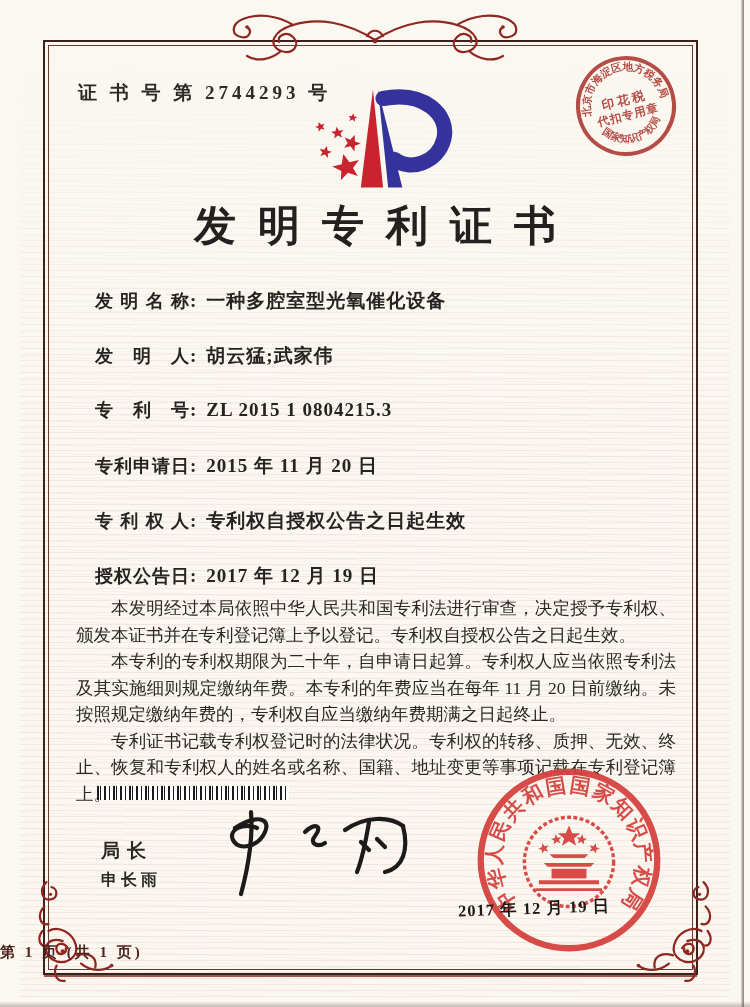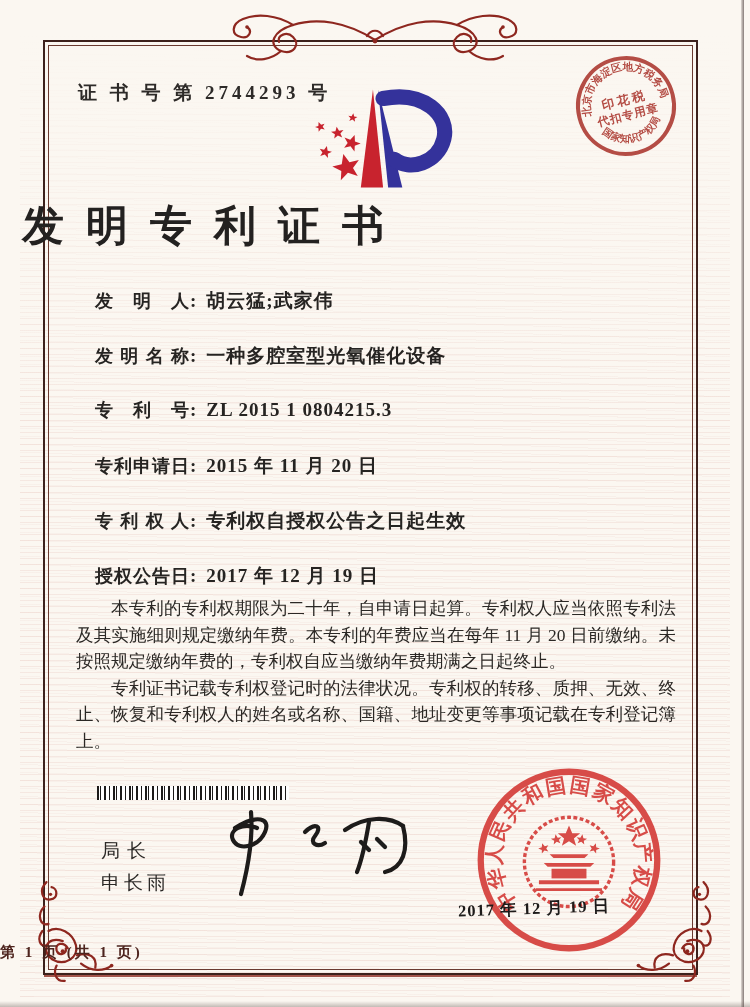--- a/index.html
+++ b/index.html
@@ -19,38 +19,38 @@
   .frame-inner{position:absolute;left:3px;top:3px;right:3px;bottom:3px;
     border:1px solid #6b3a30;}
   .frame-redline{position:absolute;left:-1px;right:-1px;bottom:-4px;height:2px;background:#8e2c22;opacity:.8;}
   
   .flourish-top{position:absolute;left:192px;top:8px;width:366px;height:60px;}
   .corner-bl{position:absolute;left:32px;top:876px;width:92px;height:112px;}
   .corner-br{position:absolute;left:626px;top:876px;width:92px;height:112px;transform:scaleX(-1);}
   
   .cert-no{position:absolute;left:78px;top:80px;font-size:19px;font-weight:bold;color:#2d2a28;letter-spacing:4px;text-align:center;}
   .logo{position:absolute;left:296px;top:86px;width:162px;height:106px;}
-  .title{position:absolute;left:0;top:198px;width:100%;
+  .title{position:absolute;left:0;top:198px;width:100%;text-align:center;
     font-size:42px;font-weight:bold;color:#232120;letter-spacing:22px;text-indent:22px;}
   
   .fields{position:absolute;left:95px;top:288px;width:540px;}
   .frow{height:55px;font-size:19px;color:#262422;white-space:nowrap;}
   .flabel{display:inline-block;width:94px;font-weight:bold;text-align:justify;text-align-last:justify;font-size:18px;vertical-align:baseline;}
   .fcolon{font-weight:bold;margin:0 10px 0 1px;}
   .fvalue{font-weight:600;letter-spacing:1px;}
   
   .bodytext{position:absolute;left:76px;top:595px;width:600px;
     font-size:17.5px;line-height:26.5px;color:#2b2825;text-align:justify;}
   .bodytext p{margin:0;text-indent:2em;}
   
   .barcode{position:absolute;left:97px;top:786px;width:192px;height:14px;
     background:repeating-linear-gradient(90deg,#1c1a19 0 2px,#fff 2px 3px,#1c1a19 3px 4px,#fff 4px 7px,#1c1a19 7px 9px,#fff 9px 12px,#1c1a19 12px 13px,#fff 13px 16px);}
   
-  .signer-title{position:absolute;left:101px;top:838px;font-size:19px;font-weight:400;color:#2b2826;letter-spacing:7px;}
-  .signer-name{position:absolute;left:101px;top:870px;font-size:19px;font-weight:400;color:#2b2826;letter-spacing:4px;}
+  .signer-title{position:absolute;left:101px;top:838px;font-size:19px;font-weight:700;color:#2b2826;letter-spacing:7px;}
+  .signer-name{position:absolute;left:101px;top:870px;font-size:16px;font-weight:700;color:#2b2826;letter-spacing:4px;}
   .signature{position:absolute;left:213px;top:806px;width:210px;height:95px;}
   
   .seal{position:absolute;left:472px;top:763px;width:194px;height:194px;opacity:.93;}
   .seal-date{position:absolute;left:458px;top:897px;width:200px;font-size:16.5px;font-weight:bold;
     color:#1d1b1a;letter-spacing:1px;transform:rotate(-2deg);}
   
   .tax-stamp{position:absolute;left:568px;top:48px;width:116px;height:116px;transform:rotate(-14deg);opacity:.9;}
   
   .footer{position:absolute;left:0;top:943px;width:100%;text-align:left;
     font-size:15px;font-weight:bold;color:#4d241e;letter-spacing:3px;}
@@ -155,40 +155,41 @@
       <use href="#lstar" transform="translate(29,65) scale(0.62) rotate(14)"></use>
       <use href="#lstar" transform="translate(24,40) scale(0.5) rotate(-20)"></use>
       <use href="#lstar" transform="translate(56,31) scale(0.45) rotate(8)"></use>
     </g>
   </svg>
 
   <div class="title">发明专利证书</div>
 
   <div class="fields">
     <div class="frow">
+      <span class="flabel">发明名称</span><span class="fcolon">:</span><span class="fvalue">一种多腔室型光氧催化设备</span>
+    </div>
+    <div class="frow">
       <span class="flabel">发明人</span><span class="fcolon">:</span><span class="fvalue">胡云猛;武家伟</span>
     </div>
     <div class="frow">
-      <span class="flabel">发明名称</span><span class="fcolon">:</span><span class="fvalue">一种多腔室型光氧催化设备</span>
-    </div>
-    <div class="frow">
       <span class="flabel">专利号</span><span class="fcolon">:</span><span class="fvalue">ZL 2015 1 0804215.3</span>
     </div>
     <div class="frow">
       <span class="flabel">专利申请日</span><span class="fcolon">:</span><span class="fvalue">2015 年 11 月 20 日</span>
     </div>
     <div class="frow">
       <span class="flabel">专利权人</span><span class="fcolon">:</span><span class="fvalue">专利权自授权公告之日起生效</span>
     </div>
     <div class="frow">
       <span class="flabel">授权公告日</span><span class="fcolon">:</span><span class="fvalue">2017 年 12 月 19 日</span>
     </div>
   </div>
 
   <div class="bodytext">
+    <p>本发明经过本局依照中华人民共和国专利法进行审查，决定授予专利权、颁发本证书并在专利登记簿上予以登记。专利权自授权公告之日起生效。</p>
     <p>本专利的专利权期限为二十年，自申请日起算。专利权人应当依照专利法及其实施细则规定缴纳年费。本专利的年费应当在每年 11 月 20 日前缴纳。未按照规定缴纳年费的，专利权自应当缴纳年费期满之日起终止。</p>
     <p>专利证书记载专利权登记时的法律状况。专利权的转移、质押、无效、终止、恢复和专利权人的姓名或名称、国籍、地址变更等事项记载在专利登记簿上。</p>
   </div>
 
   <div class="barcode"></div>
 
   <div class="signer-title">局长</div>
   <div class="signer-name">申长雨</div>
 
   <svg class="signature" viewBox="0 0 210 95">

